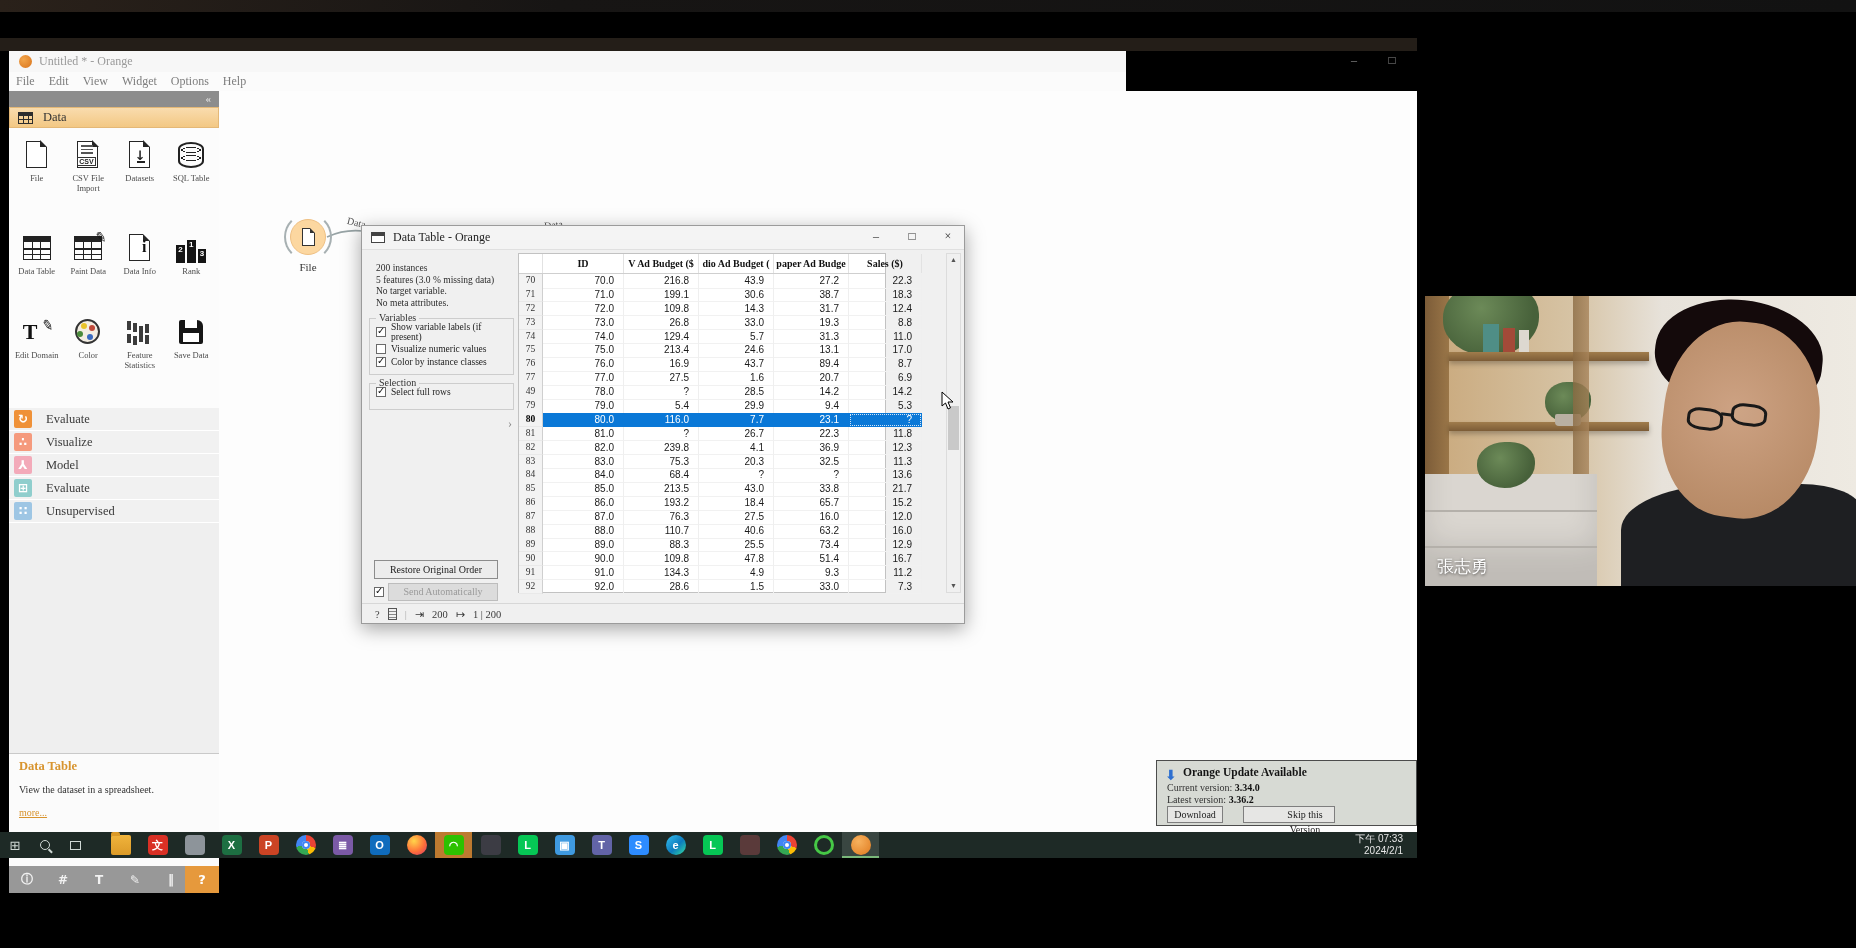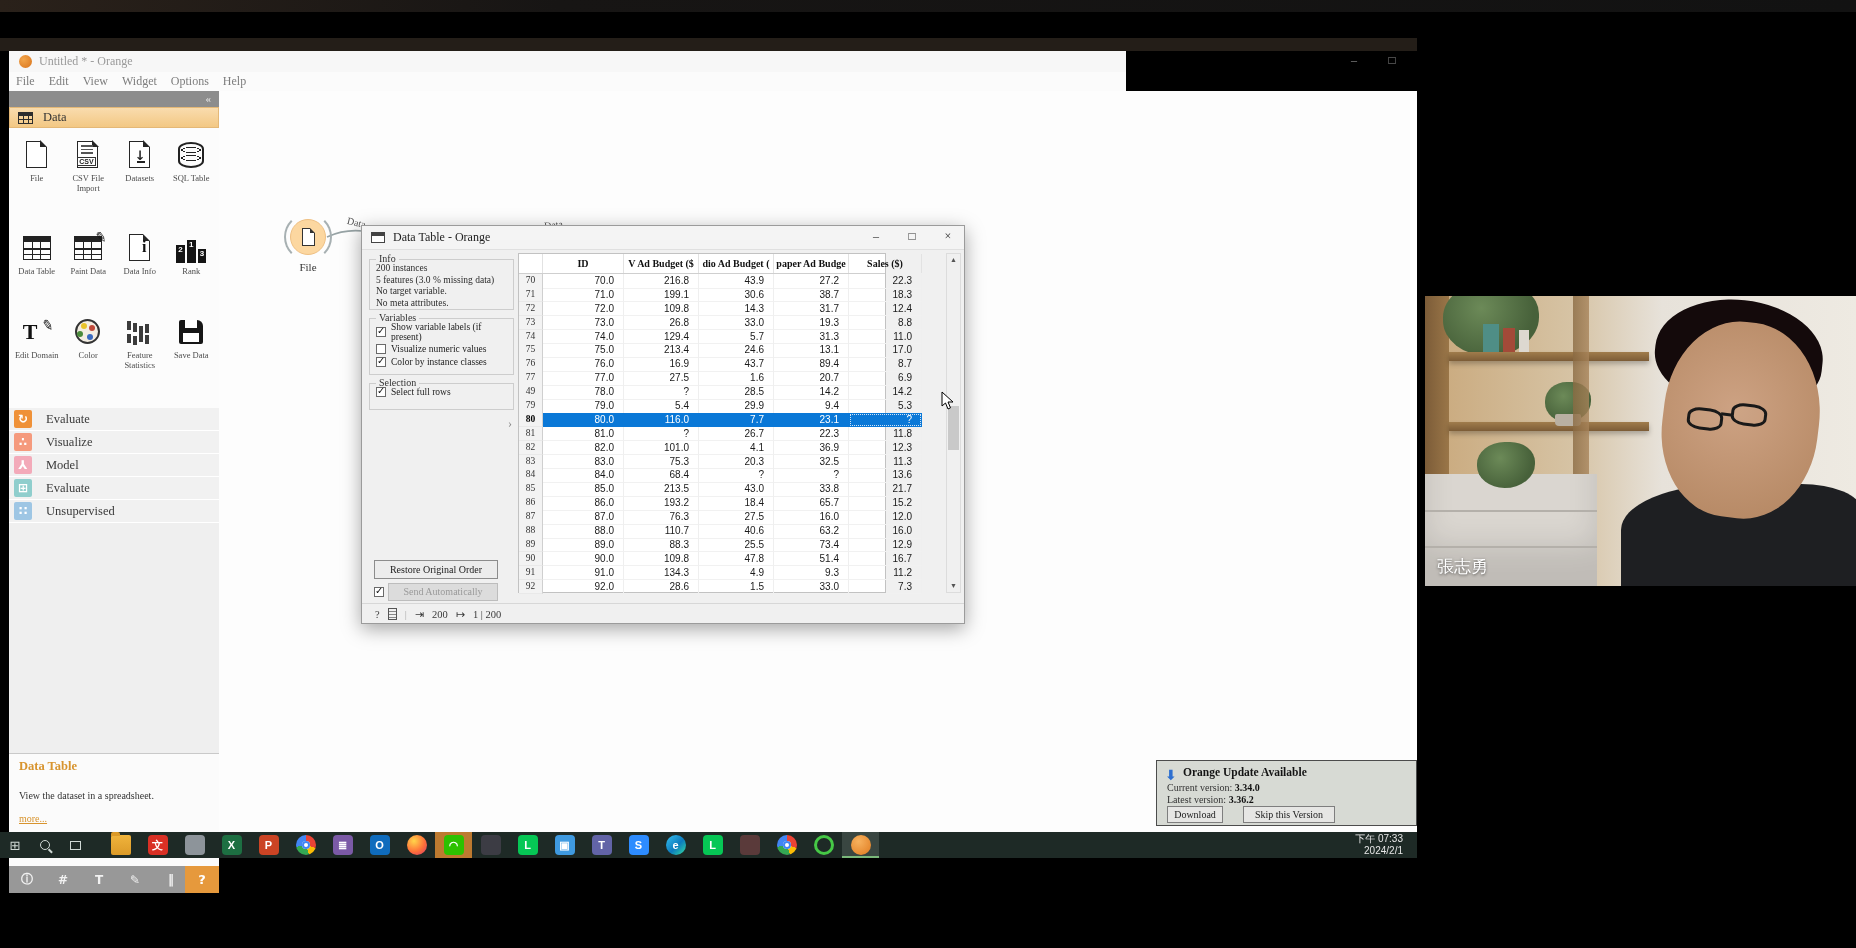--- a/index.html
+++ b/index.html
@@ -86,21 +86,21 @@
 
   #category-list { position:absolute; left:0; top:317px; width:210px; }
   .cat-row { height:23px; background:#f1f1f1; border-bottom:1px solid #fff; display:flex; align-items:center; gap:14px; padding-left:5px; }
   .cic { width:18px; height:18px; border-radius:2px; color:#fff; font:bold 12px "DejaVu Sans",sans-serif;
          display:flex; align-items:center; justify-content:center; }
   .cat-label { font-size:12.5px; color:#3a3a3a; }
   .sidebar-filler { position:absolute; left:0; top:432px; width:210px; height:230px; background:#efefef; }
 
   .desc-panel { position:absolute; left:0; top:662px; width:210px; height:113px; background:#fbfbfb; border-top:1px solid #c9c9c9; padding:5px 10px; }
   .desc-title { font-size:12.5px; font-weight:bold; color:#d8942e; }
-  .desc-body { font-size:10px; color:#333; margin-top:16px; }
+  .desc-body { font-size:10px; color:#333; margin-top:10px; }
   .desc-more { font-size:10px; color:#d8942e; text-decoration:underline; margin-top:12px; display:inline-block; }
   .side-toolbar { position:absolute; left:0; top:775px; width:210px; height:27px; background:#989898;
       display:flex; align-items:center; }
   .stb-ic { width:36px; text-align:center; color:#f2f2f2; font:bold 12px "DejaVu Sans",sans-serif; }
   .stb-help { position:absolute; right:0; top:0; width:34px; height:27px; background:#e6993c; color:#fff;
       font:bold 13px "DejaVu Sans",sans-serif; display:flex; align-items:center; justify-content:center; }
 
   
   .canvas { position:absolute; left:210px; top:40px; width:1198px; height:741px; background:#fdfdfd; }
   .links-svg { position:absolute; left:70px; top:99px; }
@@ -186,21 +186,21 @@
   .notif { position:absolute; left:1156px; top:760px; width:261px; height:66px; background:#d7dad4;
            border:1px solid #4c4c4c; z-index:40; }
   .notif-arrow { position:absolute; left:8px; top:6px; color:#2e6fd0; font:bold 14px "DejaVu Sans",sans-serif; }
   .notif-title { position:absolute; left:26px; top:5px; font-size:11.5px; font-weight:bold; color:#141414; }
   .notif-line { position:absolute; left:10px; font-size:10px; color:#333; }
   .nl1 { top:21px; } .nl2 { top:33px; }
   .notif-line b { color:#111; }
   .notif-btn { position:absolute; top:45px; height:17px; background:#e6e6e4; border:1px solid #7e7e7e;
       font-size:10px; color:#222; text-align:center; line-height:15px; }
   .nb-download { left:10px; width:56px; }
-  .nb-skip { left:86px; width:92px; }
+  .nb-skip { left:86px; width:92px;padding-left:32px; }
 
   
   .taskbar { position:absolute; left:0; top:832px; width:1417px; height:26px; background:#1e2a26;
              display:flex; align-items:center; z-index:30; }
   .tb-sys { width:30px; text-align:center; color:#cfd8d4; font-size:13px; font-family:"DejaVu Sans",sans-serif; }
   .tb-search { width:30px; display:flex; justify-content:center; }
   .tb-search i { width:10px; height:10px; border:1.6px solid #cfd8d4; border-radius:50%; position:relative; }
   .tb-search i::after { content:""; position:absolute; right:-4px; bottom:-3px; width:5px; height:1.6px;
       background:#cfd8d4; transform:rotate(45deg); }
   .tb-tview { width:30px; display:flex; justify-content:center; }
@@ -429,23 +429,20 @@
 
   <div class="dt-window">
     <div class="dt-titlebar">
       <span class="dt-ticon"></span>
       <span class="dt-title">Data Table - Orange</span>
       <span class="dt-btn dt-min">–</span>
       <span class="dt-btn dt-max">□</span>
       <span class="dt-btn dt-close">×</span>
     </div>
 
-    <div class="grp grp-info">
-      <span class="grp-label">Info</span>
-    </div>
     <div id="info-lines" class="abs" style="left:10px;top:37px;width:142px;">
         <div class="info-line">200 instances</div>
         <div class="info-line">5 features (3.0 % missing data)</div>
         <div class="info-line">No target variable.</div>
         <div class="info-line">No meta attributes.</div>
       </div>
 
     <div class="grp grp-vars">
       <span class="grp-label">Variables</span>
       <div id="variables-options">
@@ -591,21 +588,21 @@
             <div class="dt-rn">81</div>
             <div class="dt-cell">81.0</div>
             <div class="dt-cell">?</div>
             <div class="dt-cell">26.7</div>
             <div class="dt-cell">22.3</div>
             <div class="dt-cell">11.8</div>
           </div>
           <div class="dt-row">
             <div class="dt-rn">82</div>
             <div class="dt-cell">82.0</div>
-            <div class="dt-cell">101.0</div>
+            <div class="dt-cell">239.8</div>
             <div class="dt-cell">4.1</div>
             <div class="dt-cell">36.9</div>
             <div class="dt-cell">12.3</div>
           </div>
           <div class="dt-row">
             <div class="dt-rn">83</div>
             <div class="dt-cell">83.0</div>
             <div class="dt-cell">75.3</div>
             <div class="dt-cell">20.3</div>
             <div class="dt-cell">32.5</div>

